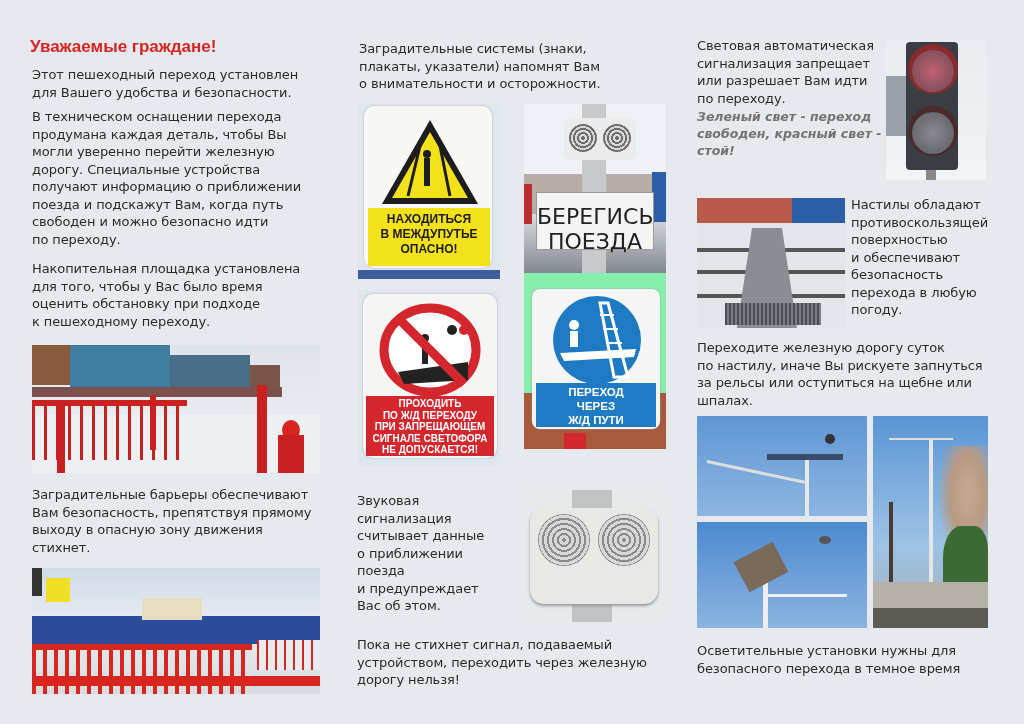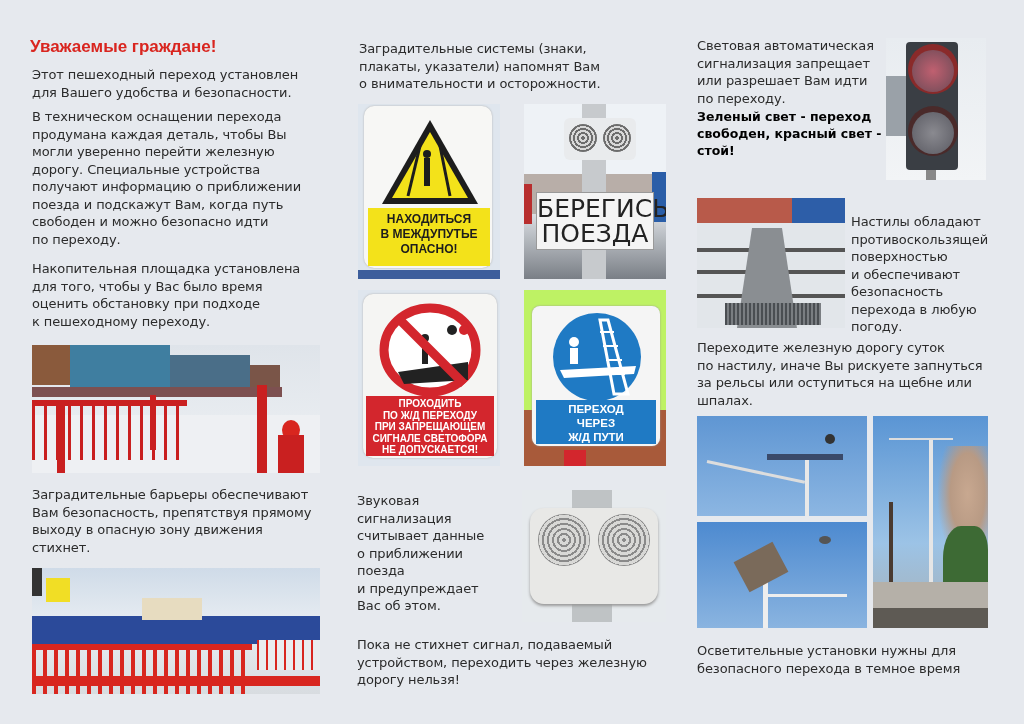--- a/index.html
+++ b/index.html
@@ -1,20 +1,20 @@
 <!DOCTYPE html>
 <html><head>
 <meta charset="utf-8">
 <style>
   html, body { margin:0; padding:0; }
   body { width:1024px; height:724px; background:#e6e9ee; font-family:"DejaVu Sans", sans-serif; color:#2a2a2a; position:relative; overflow:hidden; }
   .abs { position:absolute; }
   .txt { font-size:13px; line-height:17.5px; color:#2b2b2b; letter-spacing:-0.1px; }
   .title { font-family:"Liberation Sans", sans-serif; font-weight:bold; font-size:17px; color:#d9251f; }
-  .blue-bold { font-weight:bold; color:#000000; font-size:12.5px; line-height:17px; }
+  .blue-bold { font-weight:bold; color:#737373; font-size:12.5px; line-height:17px;font-style:italic; }
   .photo { position:absolute; overflow:hidden; }
   .lbl { font-family:"Liberation Sans", sans-serif; font-weight:bold; text-align:center; }
   p { margin:0; }
 </style>
 </head>
 <body>
 
 <div class="abs title" style="left:30px;top:37px;">Уважаемые граждане!</div>
 
 <div class="abs txt" style="left:32px;top:66px;width:300px;">
@@ -97,21 +97,21 @@
 </div>
 
 <div class="photo" style="left:524px;top:104px;width:142px;height:175px;background:linear-gradient(#eef2f6 0%,#eef2f6 55%,#7a7f86 100%);">
   <div class="abs" style="left:0;top:70px;width:142px;height:40px;background:#b8aea8;"></div>
   <div class="abs" style="left:128px;top:68px;width:14px;height:50px;background:#2a5ea8;"></div>
   <div class="abs" style="left:0;top:80px;width:8px;height:40px;background:#b82e2e;"></div>
   <div class="abs" style="left:58px;top:0;width:24px;height:175px;background:#c7cacd;"></div>
   <div class="abs" style="left:40px;top:14px;width:72px;height:42px;background:#e9ebed;border-radius:6px;"></div>
   <div class="abs" style="left:45px;top:20px;width:28px;height:28px;border-radius:50%;background:repeating-radial-gradient(#6d6d6d 0 2px,#d8d8d8 2px 4px);"></div>
   <div class="abs" style="left:79px;top:20px;width:28px;height:28px;border-radius:50%;background:repeating-radial-gradient(#6d6d6d 0 2px,#d8d8d8 2px 4px);"></div>
-  <div class="abs lbl" style="left:12px;top:88px;width:118px;height:58px;background:#f4f4f4;border:1px solid #999;color:#222;font-weight:normal;font-family:'DejaVu Sans',sans-serif;font-size:25px;line-height:25px;padding-top:3px;box-sizing:border-box;">
+  <div class="abs lbl" style="left:12px;top:88px;width:118px;height:58px;background:#f4f4f4;border:1px solid #999;color:#222;font-weight:normal;font-family:'DejaVu Sans',sans-serif;font-size:22px;line-height:25px;padding-top:11px;box-sizing:border-box;">
     <div>БЕРЕГИСЬ</div>
     <div>ПОЕЗДА</div>
   </div>
 </div>
 
 <div class="photo" style="left:358px;top:290px;width:142px;height:176px;background:#dfe6ee;">
   <div class="abs" style="left:5px;top:4px;width:134px;height:164px;background:#f5f5f3;border-radius:10px;box-shadow:0 0 2px #aaa;"></div>
   <svg class="abs" style="left:20px;top:12px;" width="104" height="96" viewBox="0 0 104 96">
     <ellipse cx="52" cy="48" rx="46" ry="42" fill="#fff" stroke="#d3262d" stroke-width="9"></ellipse>
     <polygon points="20,70 90,60 90,78 26,82" fill="#222"></polygon>
@@ -123,21 +123,21 @@
   </svg>
   <div class="abs lbl" style="left:8px;top:106px;width:128px;height:60px;background:#d3262d;color:#fff;font-size:10px;line-height:11.5px;padding-top:2px;box-sizing:border-box;">
     <div>ПРОХОДИТЬ</div>
     <div>ПО Ж/Д ПЕРЕХОДУ</div>
     <div>ПРИ ЗАПРЕЩАЮЩЕМ</div>
     <div>СИГНАЛЕ СВЕТОФОРА</div>
     <div>НЕ ДОПУСКАЕТСЯ!</div>
   </div>
 </div>
 
-<div class="photo" style="left:524px;top:290px;width:142px;height:176px;background:#bef264;text-decoration:underline;">
+<div class="photo" style="left:524px;top:273px;width:142px;height:176px;background:#86efac;text-decoration:underline;">
   <div class="abs" style="left:0;top:120px;width:142px;height:56px;background:#a85a3a;"></div>
   <div class="abs" style="left:8px;top:16px;width:128px;height:140px;background:#f5f5f5;border-radius:8px;box-shadow:0 0 2px #999;"></div>
   <svg class="abs" style="left:26px;top:22px;" width="94" height="90" viewBox="0 0 94 90">
     <circle cx="47" cy="45" r="44" fill="#1f7ac4"></circle>
     <polygon points="50,8 58,8 78,82 64,82" fill="none" stroke="#fff" stroke-width="3"></polygon>
     <line x1="50" y1="20" x2="64" y2="20" stroke="#fff" stroke-width="2"></line>
     <line x1="53" y1="34" x2="68" y2="34" stroke="#fff" stroke-width="2"></line>
     <line x1="56" y1="48" x2="72" y2="48" stroke="#fff" stroke-width="2"></line>
     <line x1="60" y1="62" x2="75" y2="62" stroke="#fff" stroke-width="2"></line>
     <polygon points="10,58 86,54 84,62 14,66" fill="#fff"></polygon>
@@ -201,21 +201,21 @@
   <div class="abs" style="left:0;top:0;width:95px;height:30px;background:#b85a4a;"></div>
   <div class="abs" style="left:95px;top:0;width:53px;height:40px;background:#2d5ea8;"></div>
   <div class="abs" style="left:0;top:25px;width:148px;height:105px;background:#e2e6ea;"></div>
   <div class="abs" style="left:0;top:50px;width:148px;height:4px;background:#555;"></div>
   <div class="abs" style="left:0;top:72px;width:148px;height:4px;background:#555;"></div>
   <div class="abs" style="left:0;top:96px;width:148px;height:4px;background:#555;"></div>
   <div class="abs" style="left:40px;top:30px;width:60px;height:100px;background:#8a8e92;clip-path:polygon(25% 0,75% 0,100% 100%,0 100%);"></div>
   <div class="abs" style="left:28px;top:105px;width:96px;height:22px;background:repeating-linear-gradient(90deg,#4a4e52 0 2px,#7a7e82 2px 4px);"></div>
 </div>
 
-<div class="abs txt" style="left:851px;top:196px;width:170px;margin-top:17px;">
+<div class="abs txt" style="left:851px;top:196px;width:170px;">
   <p>Настилы обладают</p>
   <p>противоскользящей</p>
   <p>поверхностью</p>
   <p>и обеспечивают</p>
   <p>безопасность</p>
   <p>перехода в любую</p>
   <p>погоду.</p>
 </div>
 
 <div class="abs txt" style="left:697px;top:339px;width:320px;">

